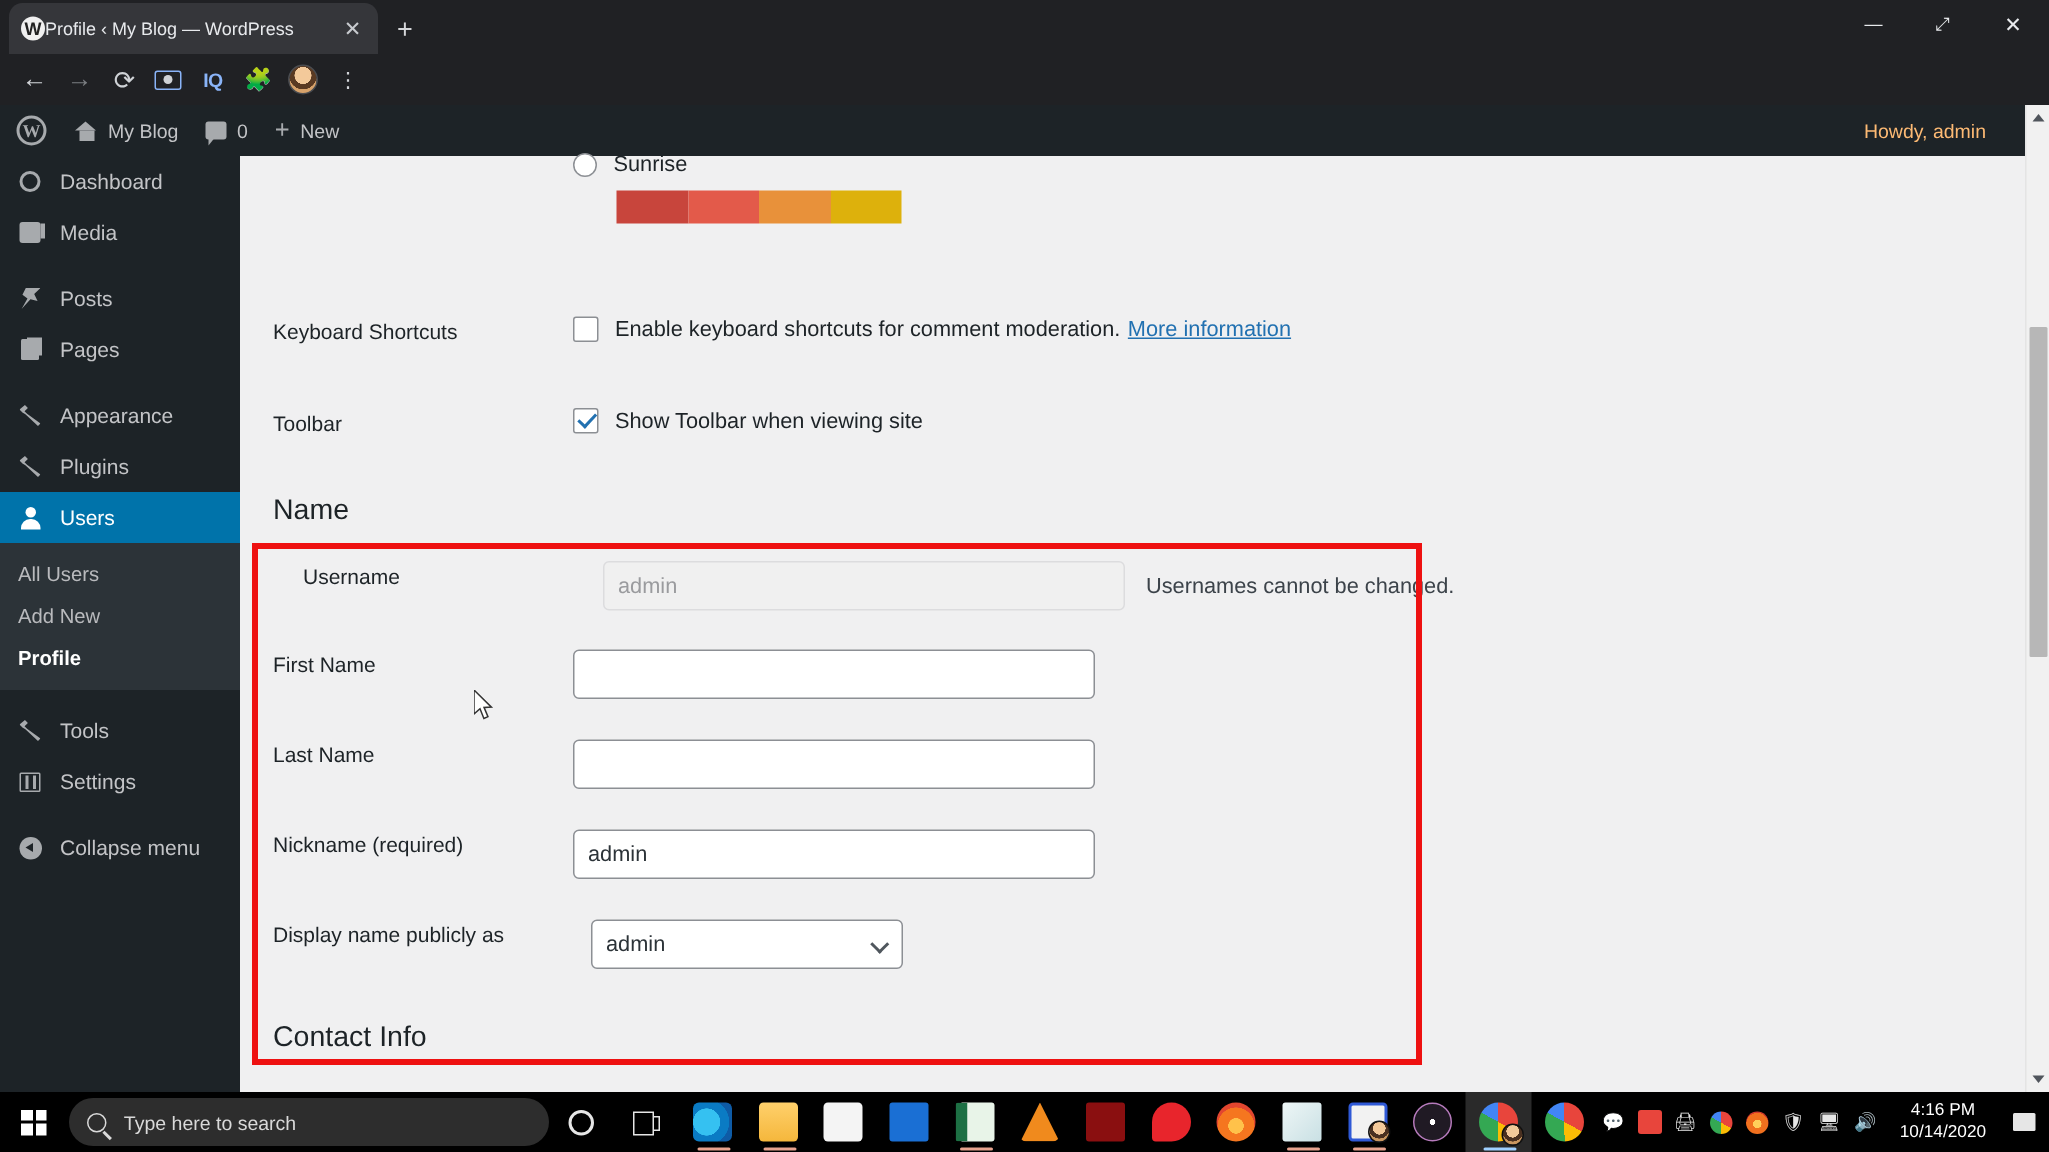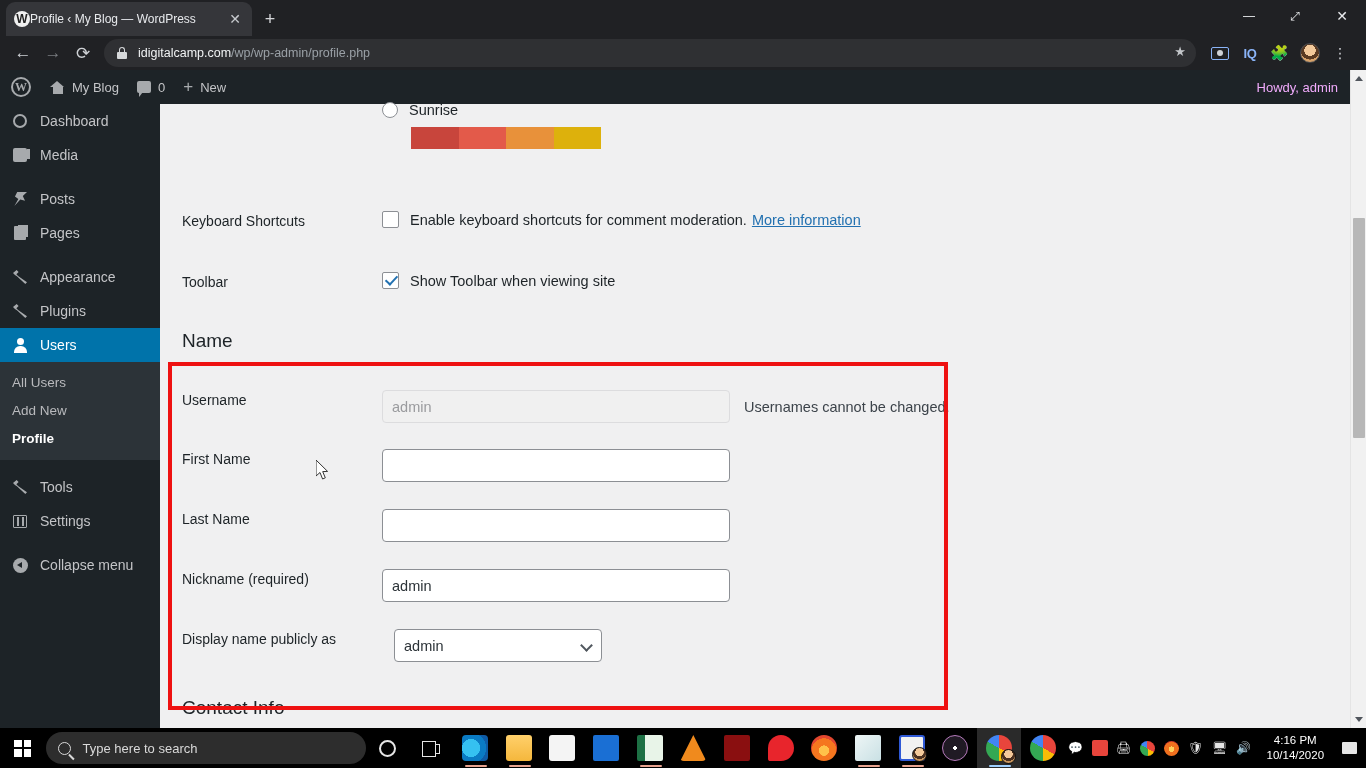--- a/index.html
+++ b/index.html
@@ -62,21 +62,21 @@
   .adminbar { position: absolute; top: 0; left: 0; width: 1350px; height: 34px; background: #1d2327; display: flex; align-items: center; color: #c3c4c7; font-size: 13px; }
   .ab-item { display: flex; align-items: center; height: 34px; padding: 0 9px; gap: 7px; }
   .ab-logo { font-size: 18px; color: #a7aaad; padding: 0 10px 0 11px; }
   .wp-mark { width: 20px; height: 20px; border-radius: 50%; border: 2px solid #a7aaad; color: #a7aaad; font-size: 12px; font-weight: bold; display: flex; align-items: center; justify-content: center; font-family: "Liberation Serif", serif; }
   .ic-home { width: 15px; height: 14px; position: relative; }
   .ic-home::before { content: ""; position: absolute; left: 0; top: 1px; border-left: 7.5px solid transparent; border-right: 7.5px solid transparent; border-bottom: 6px solid #a7aaad; }
   .ic-home::after { content: ""; position: absolute; left: 2.5px; top: 7px; width: 10px; height: 7px; background: #a7aaad; }
   .ic-comment { width: 14px; height: 12px; background: #a7aaad; border-radius: 2px; position: relative; }
   .ic-comment::after { content: ""; position: absolute; left: 2px; bottom: -4px; border-left: 4px solid #a7aaad; border-bottom: 5px solid transparent; }
   .ab-plus { font-size: 17px; color: #a7aaad; }
-  .ab-right { margin-left: auto; padding-right: 12px; font-size: 13px; color: #f0abfc; }
+  .ab-right { margin-left: auto; padding-right: 26px; font-size: 13px; color: #fdba74; }
 
   
   .sidebar { position: absolute; top: 34px; left: 0; width: 184px; height: 624px; background: #1d2327; }
   .menu-item { position: relative; display: flex; align-items: center; height: 34px; padding-left: 10px; gap: 10px; color: #c3c4c7; font-size: 14px; }
   .menu-item.gap { margin-top: 10px; }
   .menu-item.active { background: #0073aa; color: #fff; }
   .menu-item.active::after { content: ""; position: absolute; right: -8px; top: 9px; border-top: 8px solid transparent; border-bottom: 8px solid transparent; border-left: 8px solid #f0f0f1; }
   .mi-icon { width: 20px; height: 20px; display: flex; align-items: center; justify-content: center; color: #a7aaad; font-size: 14px; flex: 0 0 auto; }
   .menu-item.active .mi-icon { color: #fff; }
   .submenu { background: #2c3338; padding: 6px 0 8px; }
@@ -167,28 +167,20 @@
       <div class="wincontrols">
         <div class="wc">—</div>
         <div class="wc">⤢</div>
         <div class="wc close">✕</div>
       </div>
     </div>
     <div class="toolbar">
       <div class="navbtn">←</div>
       <div class="navbtn fwd">→</div>
       <div class="navbtn">⟳</div>
-      <div class="omnibox">
-        <span class="lock">
-            <b></b>
-            <i></i>
-          </span>
-        <span class="url"><span class="dom">idigitalcamp.com</span><span>/wp/wp-admin/profile.php</span></span>
-        <span class="star">★</span>
-      </div>
       <div class="tbicons">
         <div class="tbi">
             <span class="ic-cast"></span>
           </div>
         <div class="tbi">
             <span class="ic-iq">IQ</span>
           </div>
         <div class="tbi">
             <span class="ic-puz">🧩</span>
           </div>
@@ -323,21 +315,21 @@
         <div class="fld" style="display:flex;align-items:center;">
           <span class="cb on"></span>
           <span class="opt-text">Show Toolbar when viewing site</span>
         </div>
       </div>
 
       <div style="margin-top:38px;padding-left:22px;">
         <span class="sec-title">Name</span>
       </div>
 
-      <div class="row" style="margin-top:38px;">
+      <div class="row" style="margin-top:22px;padding-left:20px;">
         <div class="lbl">Username</div>
         <div class="fld" style="display:flex;align-items:center;">
           <input class="txtinput disabled" type="text" disabled="" value="admin" style="">
           <span style="margin-left:14px;font-size:14.5px;color:#3c434a;">Usernames cannot be changed.</span>
         </div>
       </div>
 
       <div class="row" style="margin-top:26px;">
         <div class="lbl">First Name</div>
         <div class="fld">

